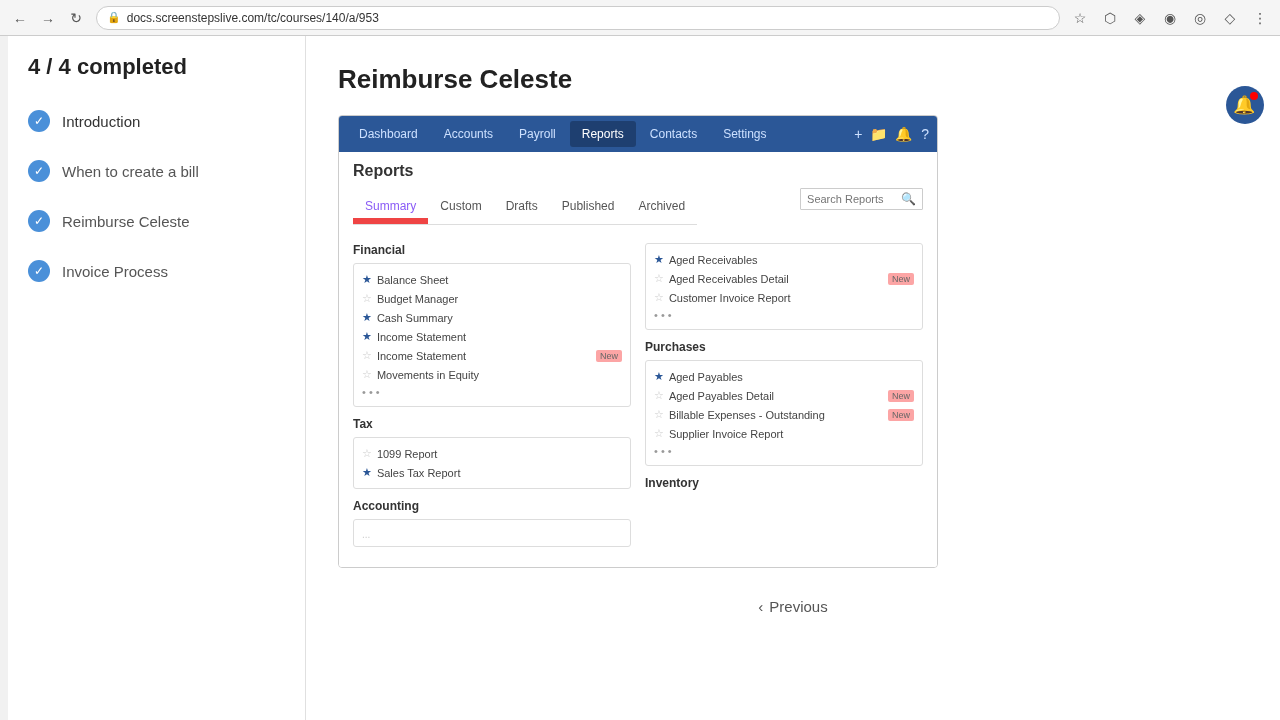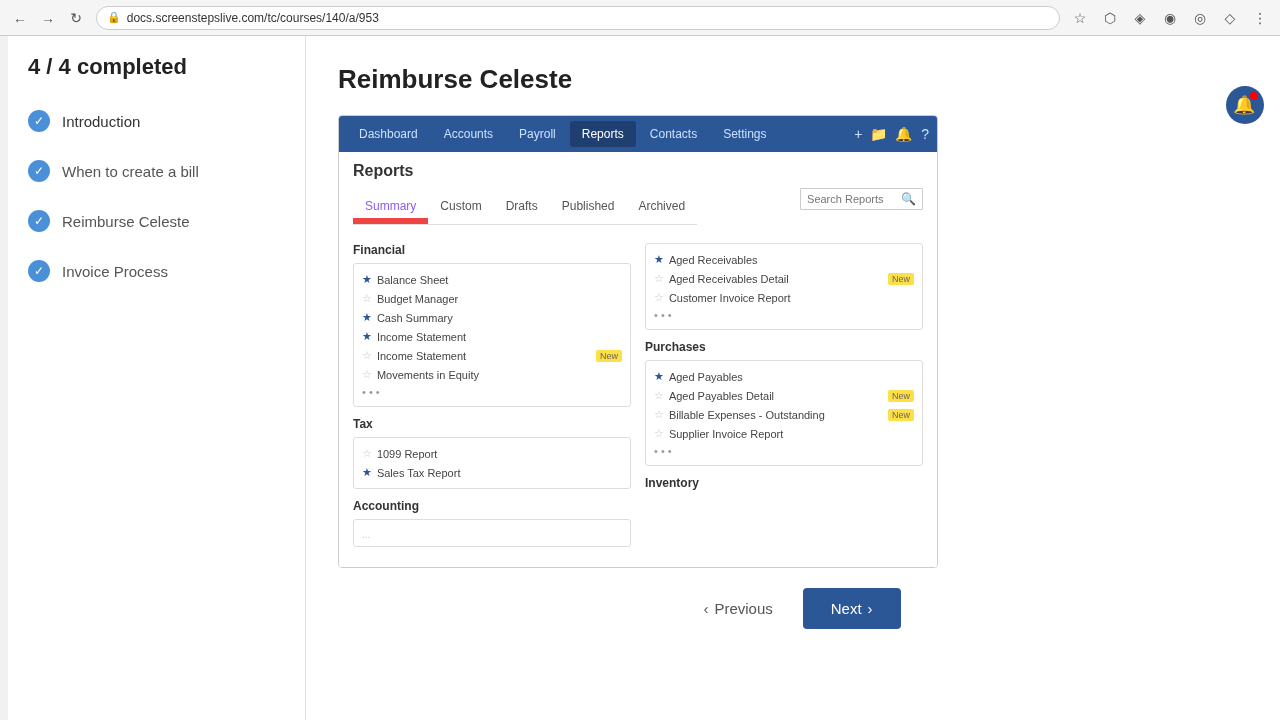--- a/index.html
+++ b/index.html
@@ -226,21 +226,21 @@
       font-size: 11px;
       color: #444;
     }
     .report-star {
       color: #2b5797;
       font-size: 11px;
     }
     .report-star.empty { color: #ccc; }
     .report-badge {
       margin-left: auto;
-      background: #fde047;
+      background: #fca5a5;
       color: #666;
       font-size: 9px;
       padding: 1px 4px;
       border-radius: 2px;
     }
     .report-ellipsis {
       color: #999;
       font-size: 11px;
       padding: 2px 0;
     }
@@ -504,21 +504,17 @@
 
           </div>
         </div>
       </div>
 
       <div class="nav-buttons">
         <button class="prev-btn">
           <span>‹</span>
           <span>Previous</span>
         </button>
-        <button class="next-btn">
-          <span>Next</span>
-          <span>›</span>
-        </button>
       </div>
 
     </div>
   </div>
 </div>
 
 </body></html>

